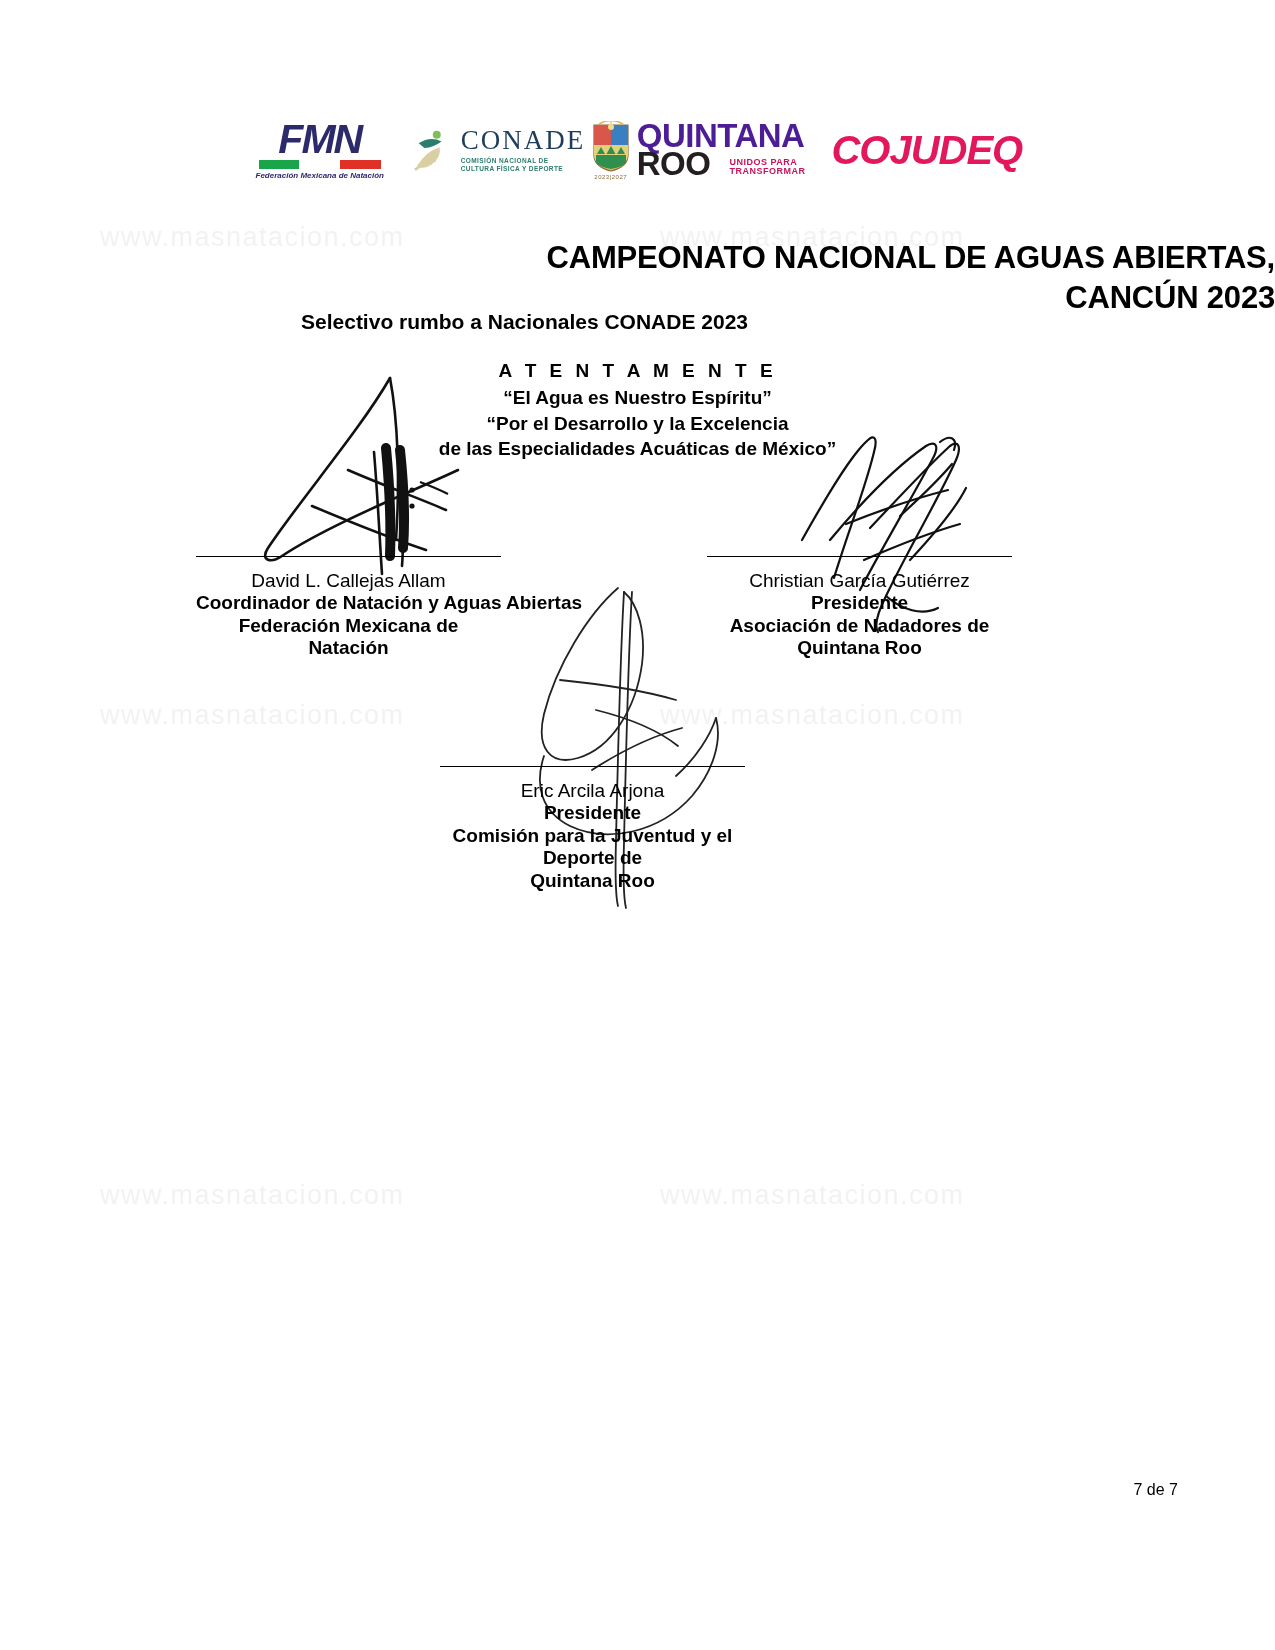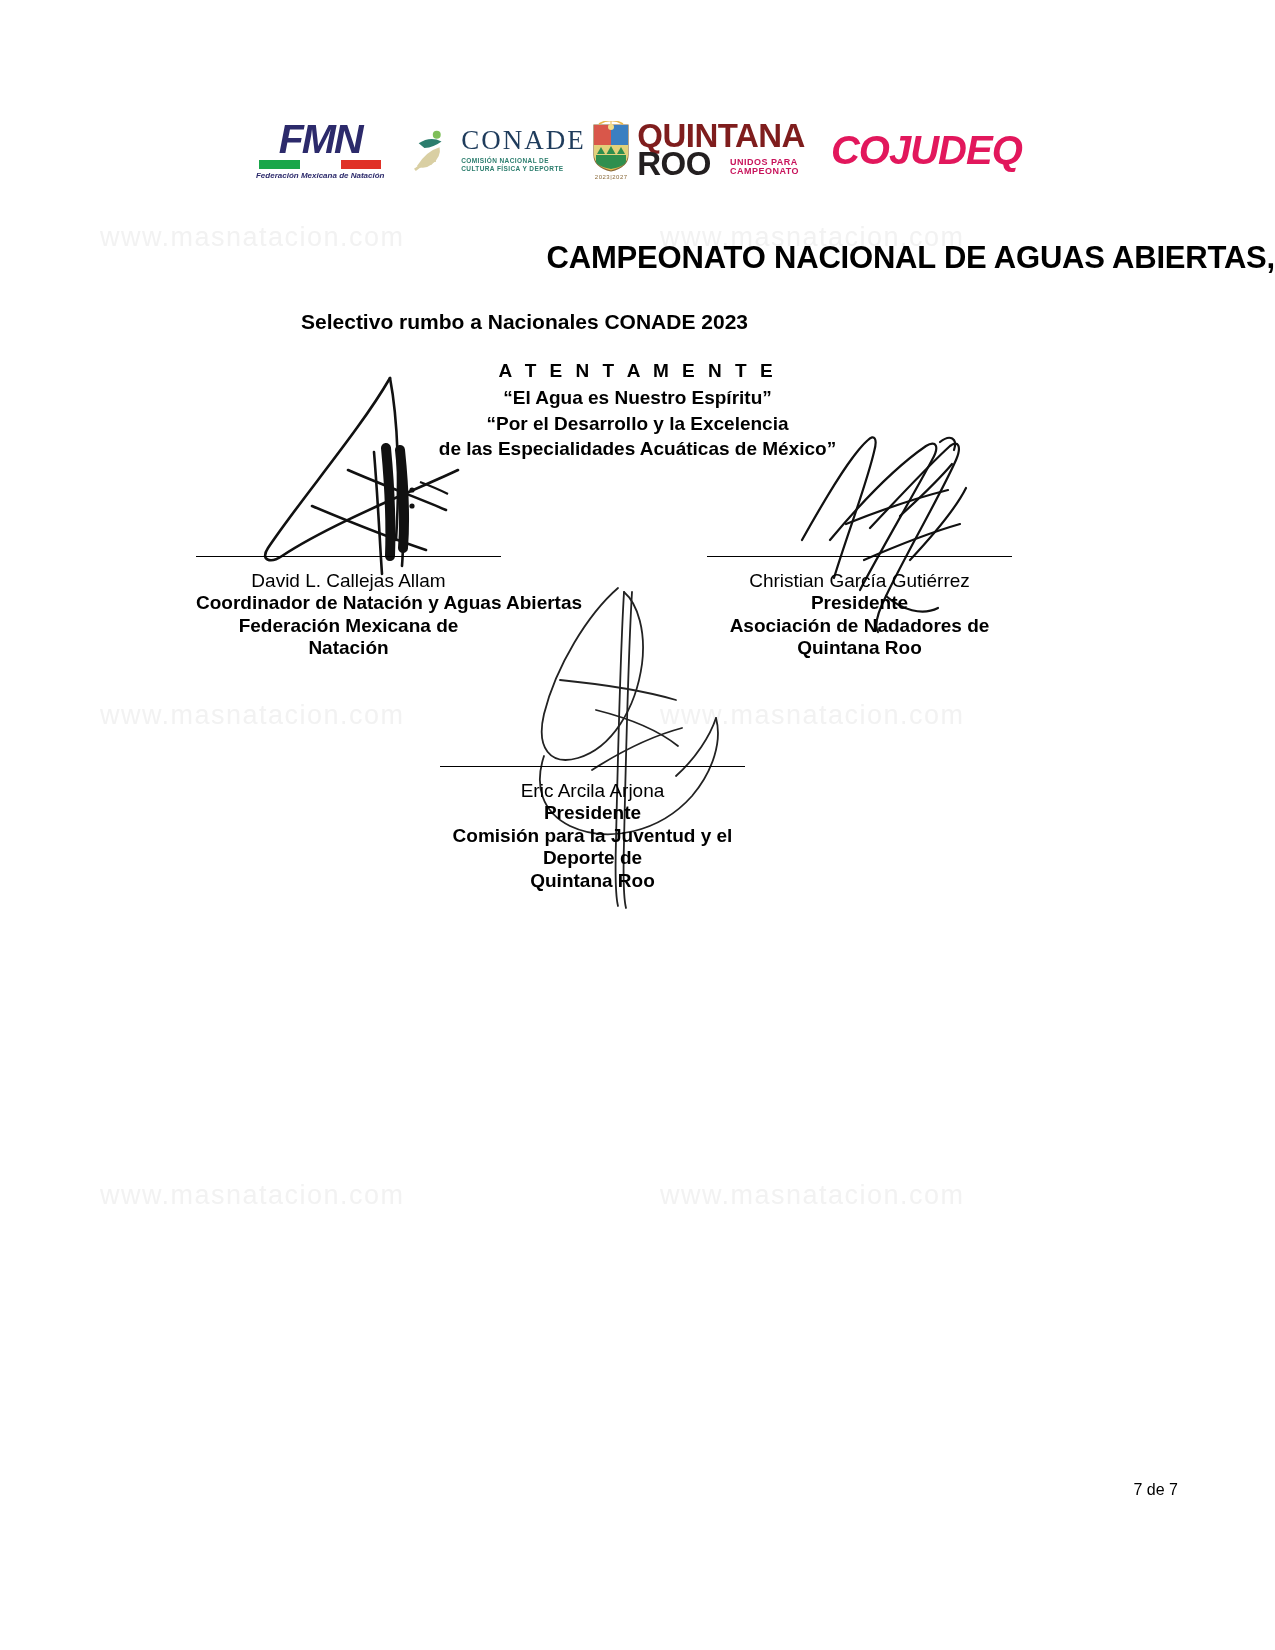--- a/index.html
+++ b/index.html
@@ -81,21 +81,21 @@
   }
 
   
   .qroo { flex-direction: row; align-items: center; gap: 6px; }
   .qroo-shield { width: 40px; height: 52px; flex: none; }
   .qroo-txt { display: flex; flex-direction: column; }
   .qroo-line1 {
     font-size: 33px; font-weight: bold; color: #231f20;
     line-height: .86; letter-spacing: -0.5px;
   }
-  .qroo-line1 .q { color: #7f1d1d; }
+  .qroo-line1 .q { color: #4c1d95; }
   .qroo-line2 { display: flex; align-items: flex-end; gap: 19px; }
   .qroo-roo {
     font-size: 33px; font-weight: bold; color: #231f20;
     line-height: .86; letter-spacing: -0.5px;
   }
   .qroo-tag {
     font-size: 9px; font-weight: bold; color: #c8135b;
     line-height: 1.05; letter-spacing: .5px; padding-bottom: 2px;
   }
   .qroo-year { font-size: 6px; color: #8a6a3a; letter-spacing: .5px; margin-top: 1px; }
@@ -226,35 +226,36 @@
         <div class="qroo-year">2023|2027</div>
       </div>
       <div class="qroo-txt">
         <div class="qroo-line1">
           <span class="q">QUINTANA</span>
         </div>
         <div class="qroo-line2">
           <span class="qroo-roo">ROO</span>
           <span class="qroo-tag">
             <span style="display:block">UNIDOS PARA</span>
-            <span style="display:block">CAMPEONATO</span>
+            <span style="display:block">TRANSFORMAR</span>
           </span>
         </div>
       </div>
     </div>
 
     <div class="logo">
       <div class="cojudeq">COJUDEQ</div>
     </div>
 
 
   </div>
 
   <div class="title">
     <div>CAMPEONATO NACIONAL DE AGUAS ABIERTAS,</div>
+    <div>CANCÚN 2023</div>
   </div>
 
   <div class="subtitle">Selectivo rumbo a Nacionales CONADE 2023</div>
 
   <div class="atentamente">A T E N T A M E N T E</div>
 
   <div class="motto">
     <div>“El Agua es Nuestro Espíritu”</div>
     <div>“Por el Desarrollo y la Excelencia</div>
     <div>de las Especialidades Acuáticas de México”</div>

